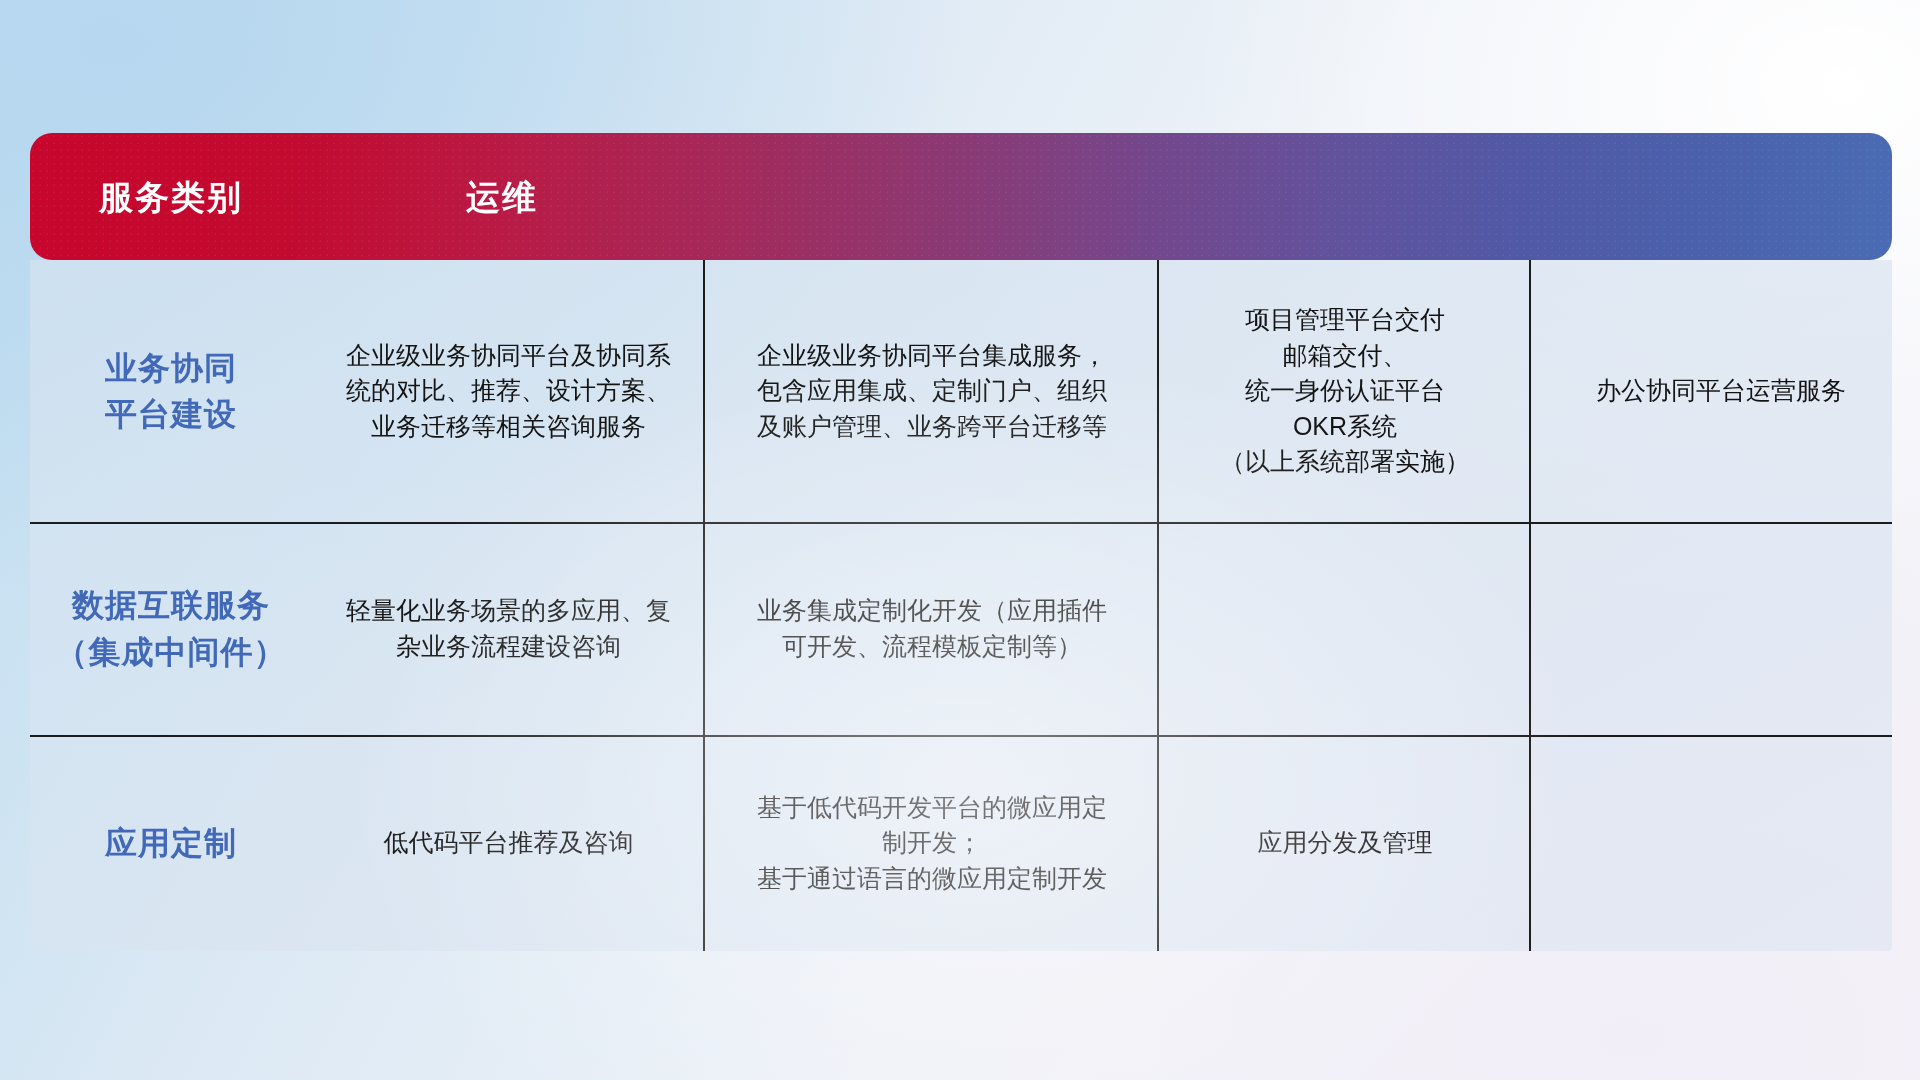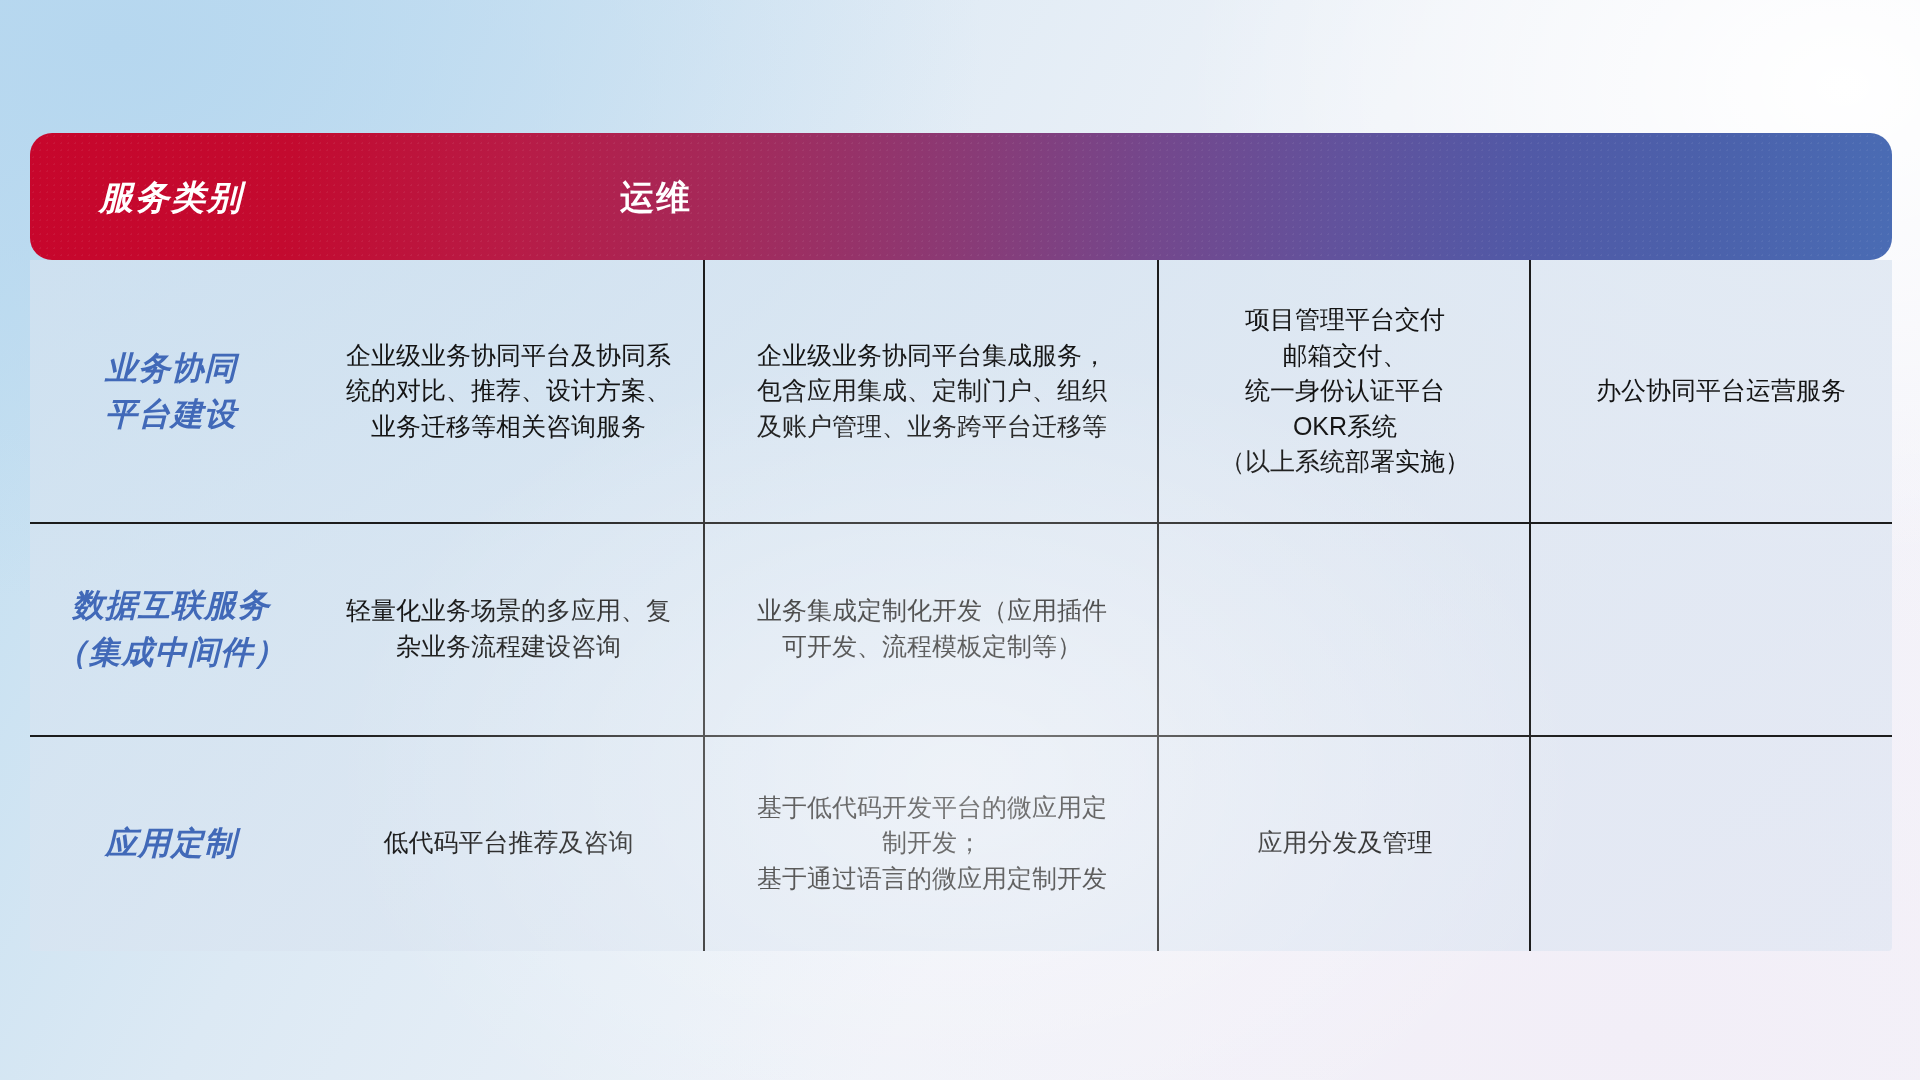--- a/index.html
+++ b/index.html
@@ -109,25 +109,25 @@
     align-items: center;
     justify-content: center;
     padding: 6px 16px;
     text-align: center;
     color: #141414;
     font-size: 25px;
     line-height: 1.42;
     white-space: pre-line;
   }
   
-  .c1 { width: 282px; flex: none; font-style: italic; }
+  .c1 { width: 282px; flex: none; }
   .c2 { width: 393px; flex: none; }
   .c3 { width: 454px; flex: none; }
   .c4 { width: 372px; flex: none; }
-  .c5 { width: 380px; flex: none; text-align: right; }
+  .c5 { width: 380px; flex: none; }
 
   
   .c2::after, .c3::after, .c4::after {
     content: "";
     position: absolute;
     right: 0; top: 0; bottom: 0;
     width: 2px;
     background: #1c1c1c;
   }
   

